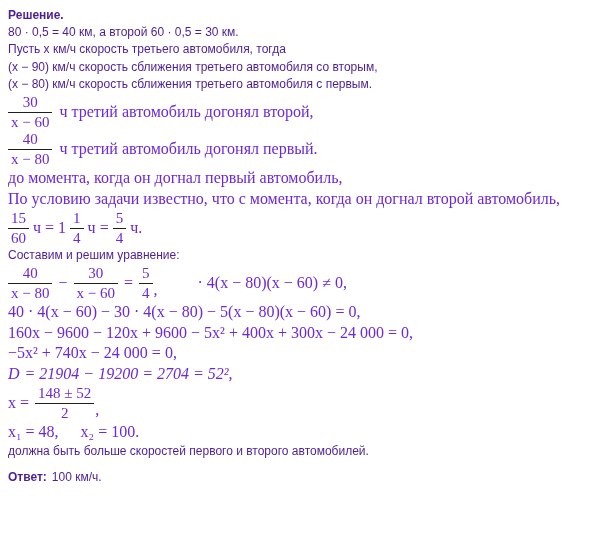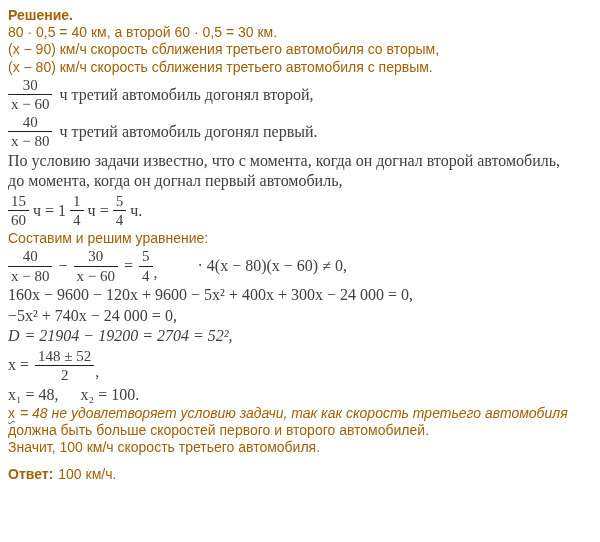--- a/index.html
+++ b/index.html
@@ -4,28 +4,28 @@
 <style>
   html,body{margin:0;padding:0;}
   body{
     width:600px;height:542px;
     background:#ffffff;
     overflow:hidden;
   }
   .doc{padding:7px 2px 0 8px;}
   .sans{
     font-family:"Liberation Sans",sans-serif;
-    font-size:14px;line-height:17.2px;
-    color:#a16207;white-space:nowrap;
+    font-size:12px;line-height:17.2px;
+    color:#4c1d95;white-space:nowrap;
   }
   .head{font-weight:bold;}
   .serif{
     font-family:"Liberation Serif","DejaVu Serif",serif;
     font-size:16px;line-height:20.5px;
-    color:#404040;white-space:nowrap;
+    color:#6d28d9;white-space:nowrap;
   }
   .fracline{display:flex;align-items:center;margin:1px 0;}
   .frac{
     display:inline-flex;flex-direction:column;
     text-align:center;font-size:15px;line-height:1.1;
     vertical-align:middle;
   }
   .frac .num{display:block;border-bottom:1.2px solid #1f1f1f;padding:0 3px 1px;}
   .frac .den{display:block;padding:1px 3px 0;}
   .ftext{margin-left:7px;}
@@ -47,41 +47,42 @@
   .ansval{font-weight:normal;margin-left:5px;}
 </style>
 </head>
 <body>
 
 <div class="doc">
 
   <div class="sans head">Решение.</div>
 
   <div class="sans">80 · 0,5 = 40 км, а второй 60 · 0,5 = 30 км.</div>
+  <div class="sans">Пусть x км/ч скорость третьего автомобиля, тогда</div>
   <div class="sans">(x − 90) км/ч скорость сближения третьего автомобиля со вторым,</div>
   <div class="sans">(x − 80) км/ч скорость сближения третьего автомобиля с первым.</div>
 
   <div class="serif fracline">
     <span class="frac">
       <span class="num">30</span>
       <span class="den">x − 60</span>
     </span>
     <span class="ftext">ч третий автомобиль догонял второй,</span>
   </div>
 
   <div class="serif fracline">
     <span class="frac">
       <span class="num">40</span>
       <span class="den">x − 80</span>
     </span>
     <span class="ftext">ч третий автомобиль догонял первый.</span>
   </div>
 
+  <div class="serif">до момента, когда он догнал первый автомобиль,</div>
   <div class="serif">По условию задачи известно, что с момента, когда он догнал второй автомобиль,</div>
-  <div class="serif">до момента, когда он догнал первый автомобиль,</div>
 
   <div class="serif fracline timeline">
     <span class="frac">
       <span class="num">15</span>
       <span class="den">60</span>
     </span>
     <span>ч = 1</span>
     <span class="frac">
       <span class="num">1</span>
       <span class="den">4</span>
@@ -108,43 +109,40 @@
     </span>
     <span>=</span>
     <span class="frac">
       <span class="num">5</span>
       <span class="den">4</span>
     </span>
     <span class="low">,</span>
     <span class="eqnote">· 4(x − 80)(x − 60) ≠ 0,</span>
   </div>
 
+  <div class="serif">40 · 4(x − 60) − 30 · 4(x − 80) − 5(x − 80)(x − 60) = 0,</div>
   <div class="serif">160x − 9600 − 120x + 9600 − 5x² + 400x + 300x − 24 000 = 0,</div>
   <div class="serif">−5x² + 740x − 24 000 = 0,</div>
 
   <div class="serif">
     <span class="ital">D</span><span class="after-var">= 21904 − 19200 = 2704 = 52²,</span>
   </div>
 
   <div class="serif fracline eqline">
     <span>x =</span>
     <span class="frac">
       <span class="num">148 ± 52</span>
       <span class="den">2</span>
     </span>
     <span class="low">,</span>
   </div>
 
   <div class="serif">
     <span>x₁ = 48,</span><span class="root2">x₂ = 100.</span>
   </div>
 
-  <div class="sans">
-    <span class="wavy">x</span><span class="after-var">= 48 не удовлетворяет условию задачи, так как скорость третьего автомобиля</span>
-  </div>
   <div class="sans">должна быть больше скоростей первого и второго автомобилей.</div>
-  <div class="sans">Значит, 100 км/ч скорость третьего автомобиля.</div>
 
   <div class="sans head answer">
     <span>Ответ:</span><span class="ansval">100 км/ч.</span>
   </div>
 
 </div>
 
 </body></html>

